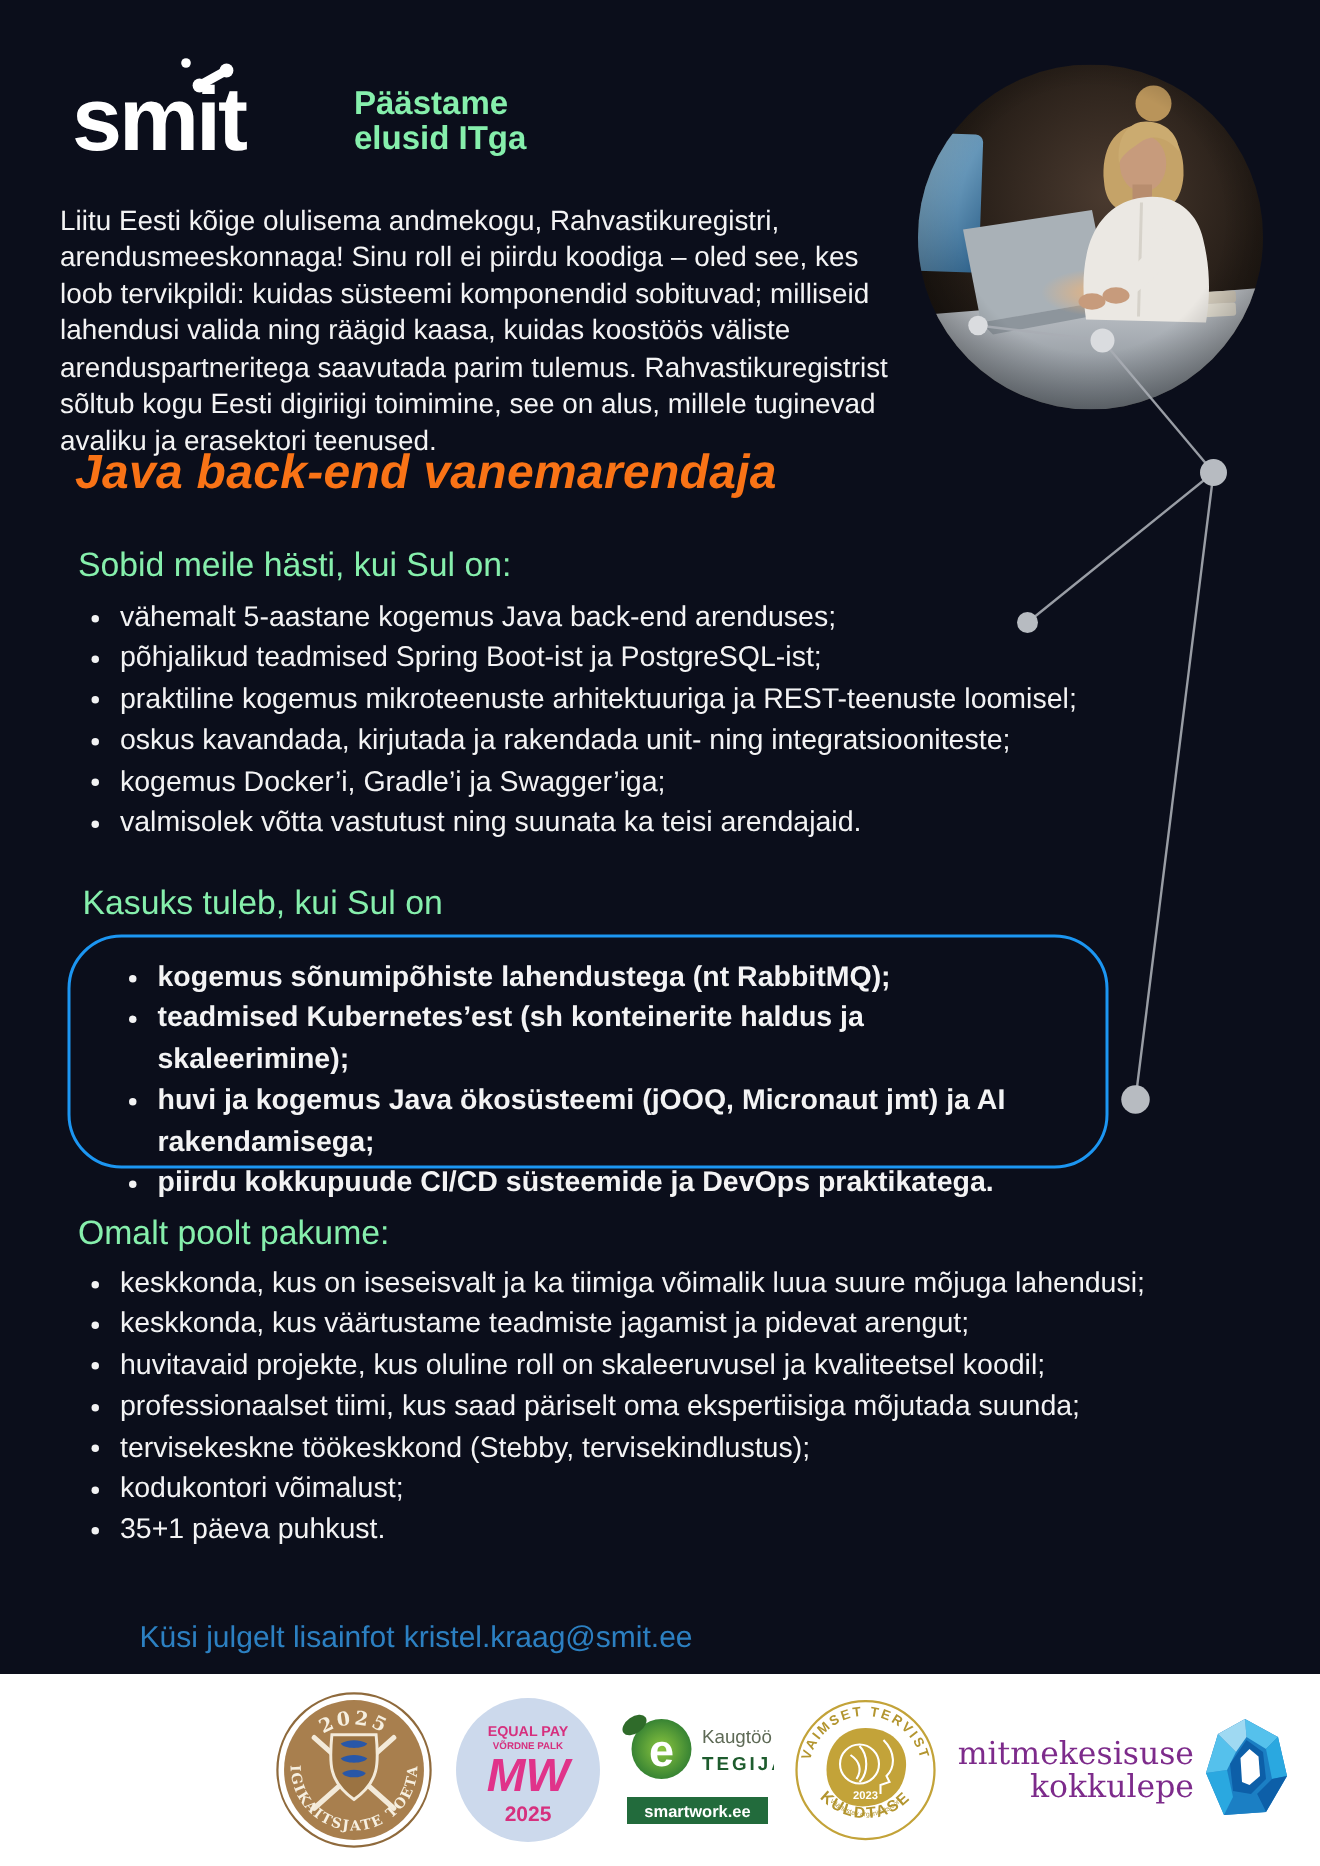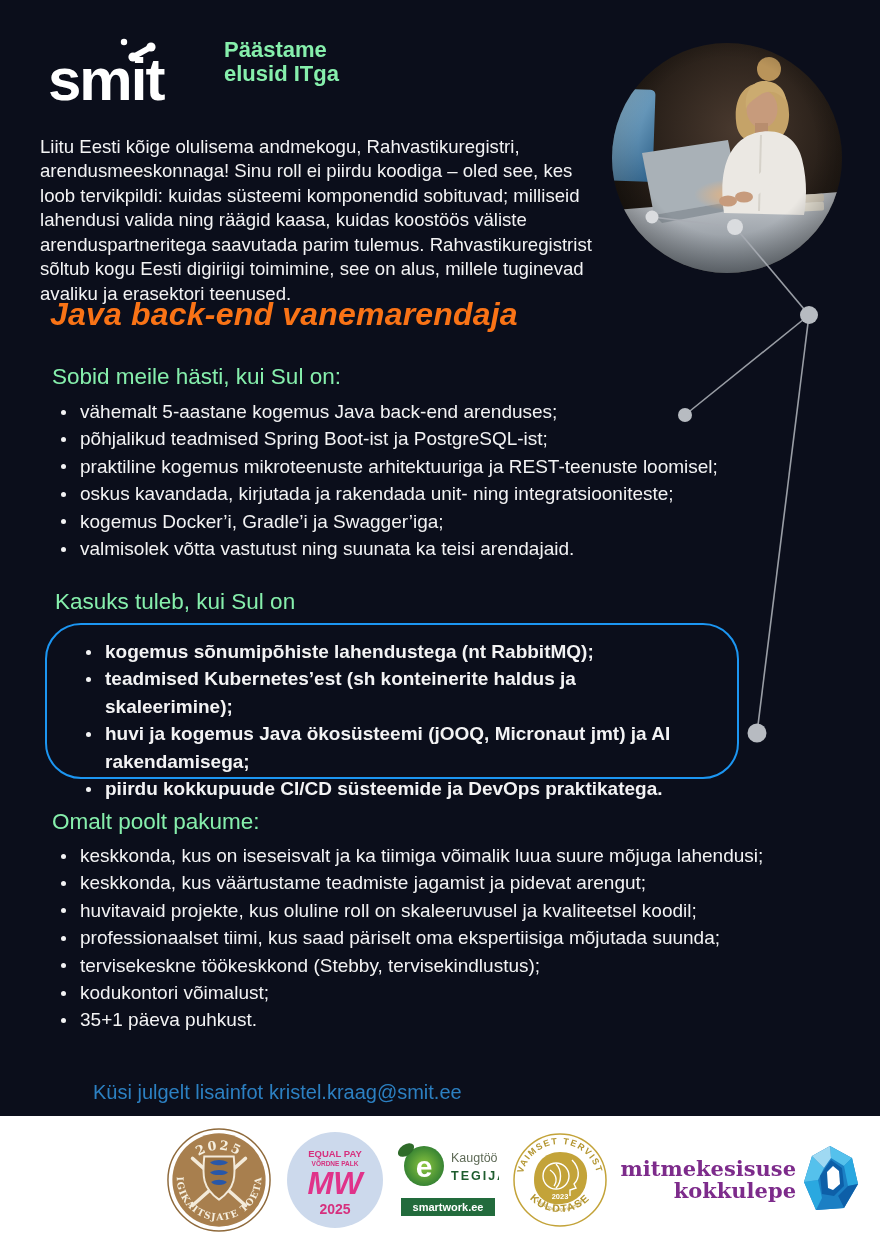--- a/index.html
+++ b/index.html
@@ -1,19 +1,19 @@
 <!DOCTYPE html>
 <html><head>
 <meta charset="utf-8">
 <style>
   html,body{margin:0;padding:0;background:#222;}
   .page{position:relative;width:880px;height:1244px;background:#0b0e1b;overflow:hidden;
         font-family:"Liberation Sans",sans-serif;color:#f3f3f4;}
   
-  .brand{position:absolute;left:48px;top:38px;display:flex;gap:16px;z-index:3;}
+  .brand{position:absolute;left:48px;top:38px;display:flex;align-items:flex-end;gap:28px;z-index:3;}
   .tagline{color:#86efac;font-size:22px;font-weight:700;line-height:1.08;padding-bottom:6px;}
   
   .photo{position:absolute;left:612px;top:43px;width:230px;height:230px;border-radius:50%;
          overflow:hidden;z-index:1;}
   .network{position:absolute;left:0;top:0;width:880px;height:1244px;z-index:2;pointer-events:none;}
   
   .intro{position:absolute;left:40px;top:116px;width:572px;font-size:18.6px;line-height:24.5px;z-index:3;}
   h1.title{position:absolute;left:50px;top:296px;margin:0;font-size:32px;font-weight:800;
            color:#f97316;letter-spacing:.2px;z-index:3;font-style:italic;}
   h2.sec{position:absolute;margin:0;font-size:22.5px;font-weight:400;color:#86efac;z-index:3;}
@@ -31,21 +31,21 @@
   .bonus-box ul{position:static;width:626px;font-weight:bold;}
   .bonus-box li{line-height:27.2px;}
   .contact{position:absolute;left:45px;top:1061px;font-size:20px;color:#2c80c2;z-index:3;margin-left:48px;}
   .contact .email{margin-left:6px;cursor:pointer;}
   
   .footer{position:absolute;left:0;top:1116px;width:880px;height:128px;background:#ffffff;z-index:4;
           display:flex;align-items:center;justify-content:flex-end;gap:13px;box-sizing:border-box;
           padding-right:22px;}
   .badge{flex:0 0 auto;}
   .diversity{display:flex;align-items:center;gap:8px;}
-  .div-text{font-family:"DejaVu Serif",serif;font-weight:700;color:#7d2b8b;font-size:21px;
+  .div-text{font-family:"DejaVu Serif",serif;font-weight:400;color:#7d2b8b;font-size:21px;
             line-height:1.05;text-align:right;}
 </style>
 </head>
 <body>
 
 <div class="page">
 
   <div class="brand">
     <svg width="160" height="72" viewBox="0 0 160 72">
       <text x="0" y="62" font-family="Liberation Sans, sans-serif" font-size="60" font-weight="800" letter-spacing="-2" fill="#ffffff">smit</text>

